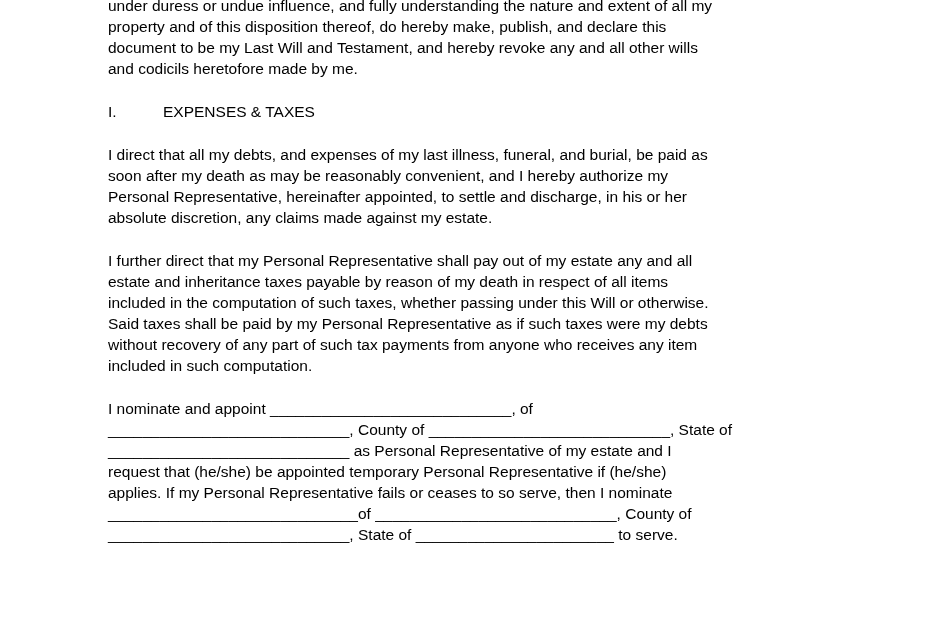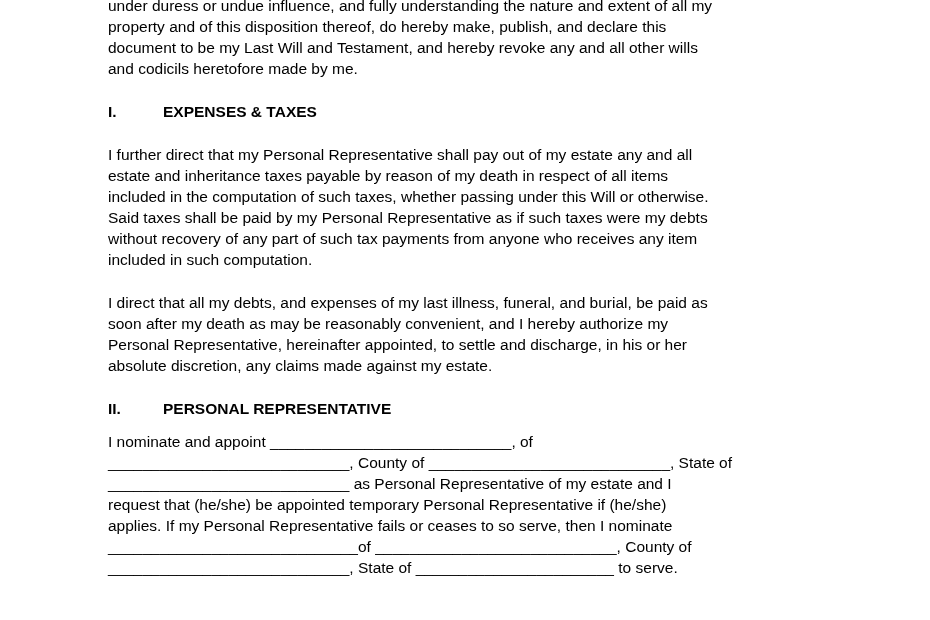--- a/index.html
+++ b/index.html
@@ -20,21 +20,21 @@
     padding: 0 108px;
     font-size: 15.5px;
     line-height: 21px;
   }
   .para {
     margin: 0 0 22px 0;
     white-space: pre; 
   }
   .heading {
     margin: 18px 0 22px 0;
-    font-weight: bold;
+    font-weight: normal;
     white-space: pre;
   }
   .heading.tight {
     margin-bottom: 12px;
   }
   .sec-num {
     display: inline-block;
     width: 55px;
   }
 </style>
@@ -43,33 +43,32 @@
 
 <div class="page">
 
   <p class="para">under duress or undue influence, and fully understanding the nature and extent of all my
 property and of this disposition thereof, do hereby make, publish, and declare this
 document to be my Last Will and Testament, and hereby revoke any and all other wills
 and codicils heretofore made by me.</p>
 
   <div class="heading"><span class="sec-num">I.</span><span class="sec-title">EXPENSES &amp; TAXES</span></div>
 
+  <p class="para">I direct that all my debts, and expenses of my last illness, funeral, and burial, be paid as
+soon after my death as may be reasonably convenient, and I hereby authorize my
+Personal Representative, hereinafter appointed, to settle and discharge, in his or her
+absolute discretion, any claims made against my estate.</p>
+
   <p class="para">I further direct that my Personal Representative shall pay out of my estate any and all
 estate and inheritance taxes payable by reason of my death in respect of all items
 included in the computation of such taxes, whether passing under this Will or otherwise.
 Said taxes shall be paid by my Personal Representative as if such taxes were my debts
 without recovery of any part of such tax payments from anyone who receives any item
 included in such computation.</p>
 
-  <p class="para">I direct that all my debts, and expenses of my last illness, funeral, and burial, be paid as
-soon after my death as may be reasonably convenient, and I hereby authorize my
-Personal Representative, hereinafter appointed, to settle and discharge, in his or her
-absolute discretion, any claims made against my estate.</p>
-
-  <div class="heading tight"><span class="sec-num">II.</span><span class="sec-title">PERSONAL REPRESENTATIVE</span></div>
 
   <p class="para">I nominate and appoint ____________________________, of
 ____________________________, County of ____________________________, State of
 ____________________________ as Personal Representative of my estate and I
 request that (he/she) be appointed temporary Personal Representative if (he/she)
 applies. If my Personal Representative fails or ceases to so serve, then I nominate
 _____________________________of ____________________________, County of
 ____________________________, State of _______________________ to serve.</p>
 
 

